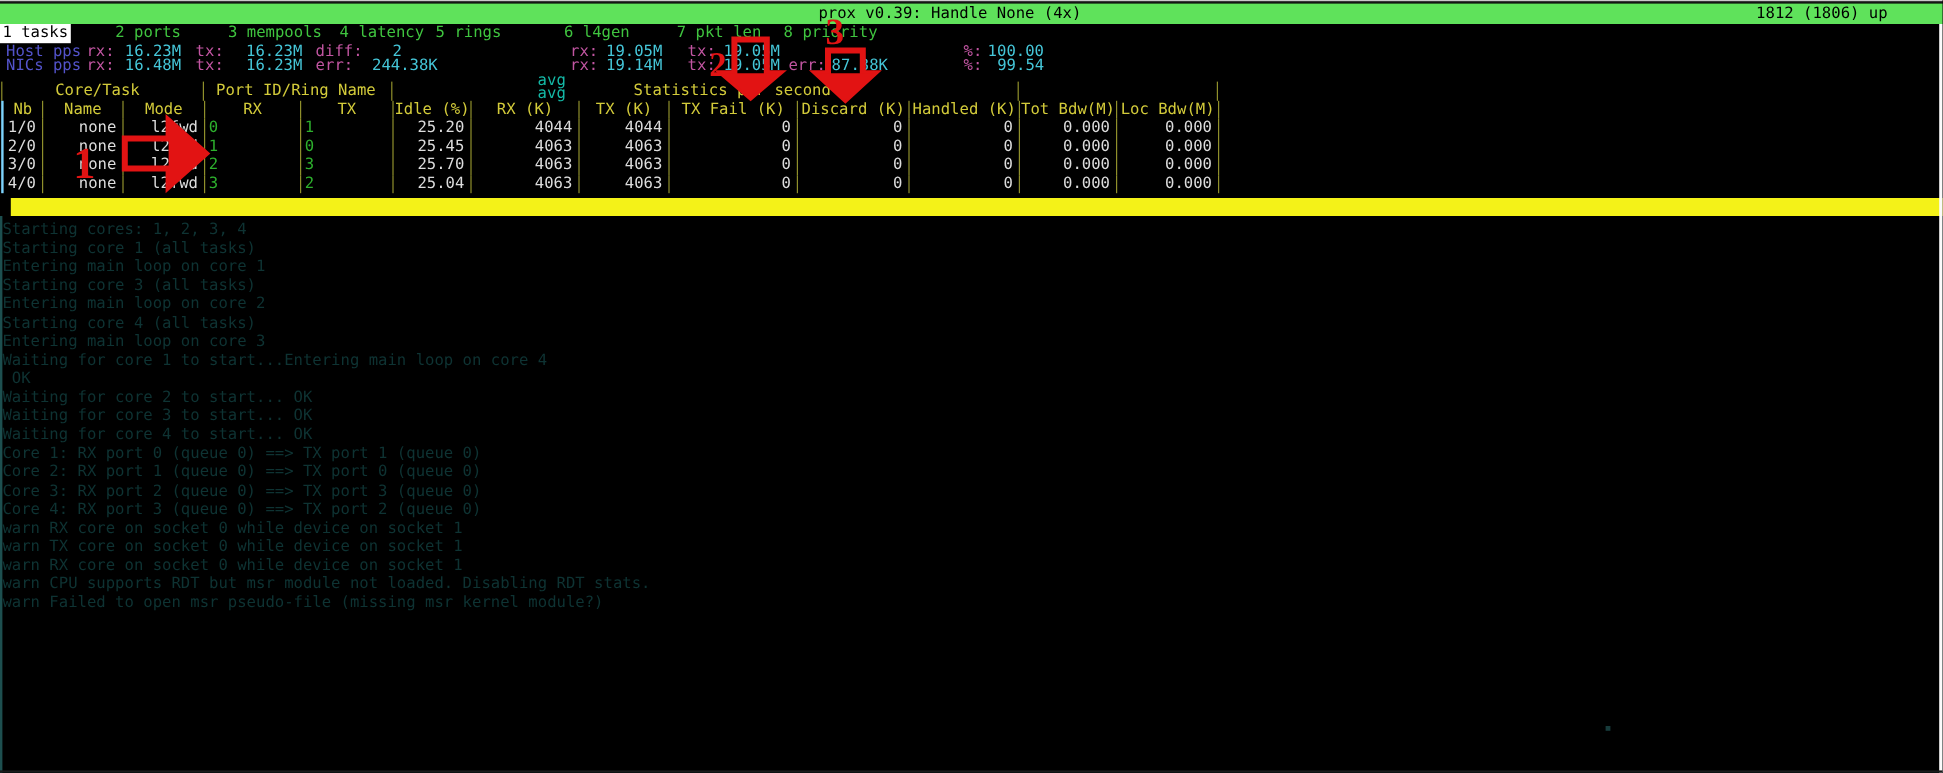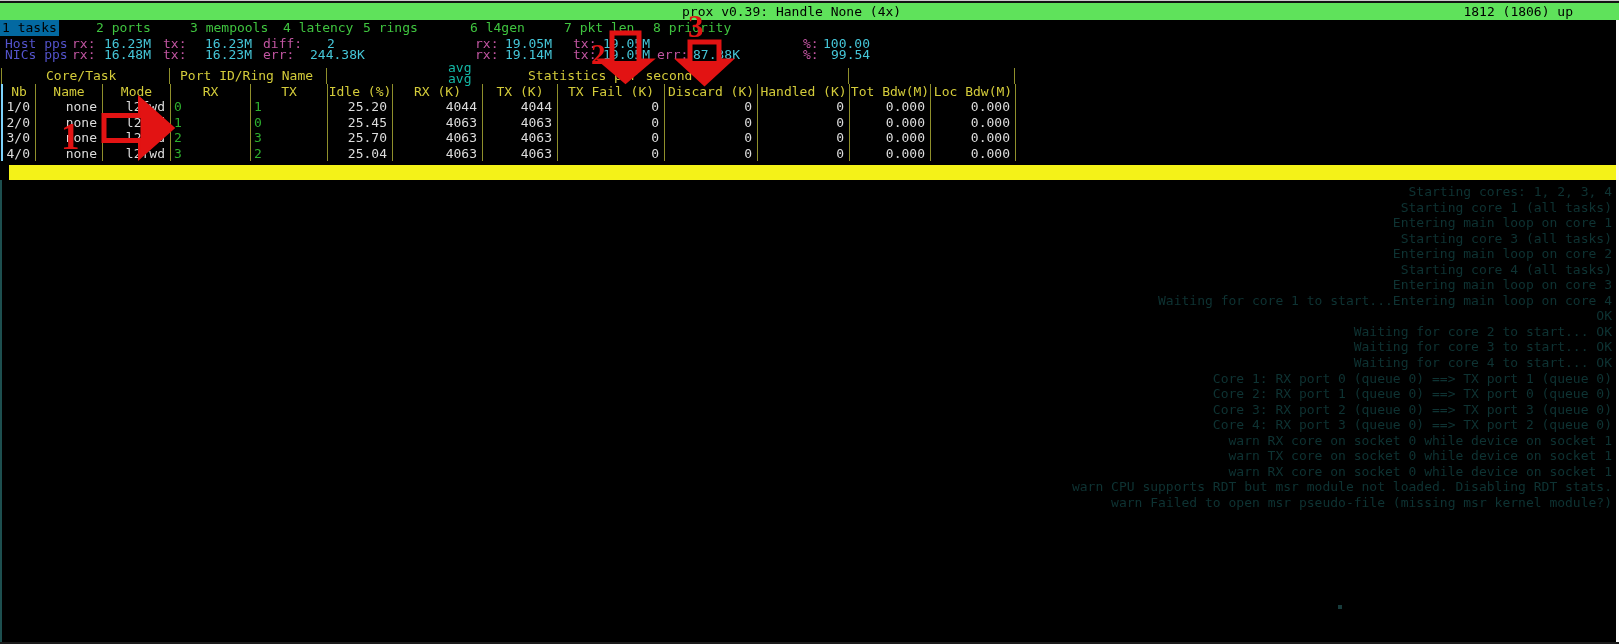--- a/index.html
+++ b/index.html
@@ -8,21 +8,21 @@
   .abs{position:absolute;}
   
   #top-edge{left:0;top:0;width:1619px;height:3px;background:#141414;border-top:1px solid #c9c9c9;box-sizing:border-box;}
   
   #title-bar{left:0;top:3px;width:1619px;height:17px;background:#5fe25b;color:#000;line-height:17px;}
   #title-text{left:682px;top:0;}
   #uptime-text{right:46px;top:0;}
   
   #tab-bar{left:0;top:20px;width:1619px;height:16px;line-height:16px;color:#3fc43f;}
   .tab{position:absolute;top:0;white-space:pre;cursor:default;}
-  .tab.active{background:#0369a1;color:#000;width:57px;padding-left:2px;}
+  .tab.active{background:#ffffff;color:#000;width:57px;padding-left:2px;}
   
   .stat-line{left:0;width:1619px;height:16px;line-height:15.5px;}
   .seg{position:absolute;top:0;white-space:pre;}
   .lbl-blue{color:#5353cb;}
   .lbl-mag{color:#c155a1;}
   .val{color:#45c6d8;}
   .lbl-teal{color:#14b8a6;margin-top:24px;}
   
   #grp-row{left:0;top:68px;width:1014px;height:15.5px;color:#d3cb3a;}
   .vsep{position:absolute;top:0;width:1px;height:15.5px;background:#8f8f2b;}
@@ -32,21 +32,21 @@
   #stat-table span{height:15.5px;line-height:15.5px;border-right:1px solid #8f8f2b;
       overflow:hidden;white-space:pre;display:block;box-sizing:border-box;}
   .th{color:#d3cb3a;text-align:center;}
   .cell-r{color:#dcdcdc;text-align:right;padding-right:5px;}
   .cell-port{color:#2db02d;text-align:left;padding-left:3px;}
   
   #yellow-bar{left:0;top:165px;width:1619px;height:15px;background:#f4f218;}
   #yellow-notch{left:0;top:165px;width:9px;height:15px;background:#000;}
   
   #log-area{left:2px;top:184px;width:1610px;color:#0e3333;}
-  .log-line{white-space:pre;height:15.55px;line-height:15.55px;text-align:right;}
+  .log-line{white-space:pre;height:15.55px;line-height:15.55px;}
   #console-bg{left:0;top:180px;width:1619px;height:464px;background:#33f4f4;z-index:-1;}
   #console-left-edge{left:0;top:180px;width:2px;height:464px;background:#1d4f4f;}
   #bottom-edge{left:0;top:642px;width:1619px;height:2px;background:#1b1b1b;}
   #right-sliver{right:0;top:20px;width:3px;height:624px;background:#fbfbfb;}
   #stray-dot{left:1338px;top:605px;width:4px;height:4px;background:#173b3b;}
   
   #annot-svg{left:0;top:0;pointer-events:none;}
   .annot-digit{position:absolute;color:#e21313;font-family:"Liberation Serif",serif;font-weight:700;pointer-events:none;}
   #annot-1{left:61px;top:118px;font-size:37px;line-height:37px;}
   #annot-2{left:591px;top:40px;font-size:29px;line-height:29px;}

